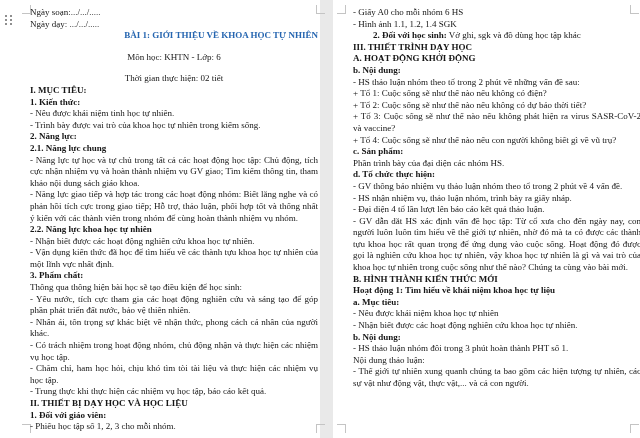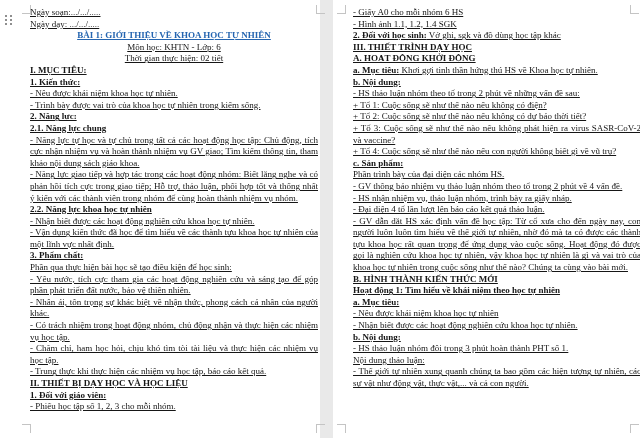--- a/index.html
+++ b/index.html
@@ -11,25 +11,25 @@
   .page{position:absolute;top:0;height:438px;background:#ffffff;}
   #page1{left:0;width:320px;}
   #page2{left:333px;width:307px;}
   .gutter{position:absolute;top:0;left:320px;width:13px;height:438px;background:#e9e9e9;}
   .coltext{
     position:absolute;top:7px;width:288px;
     font-size:9px;line-height:11.6px;color:#161616;
   }
   #col1{left:30px;}
   #col2{left:353px;}
-  .coltext p{margin:0;padding:0;text-align:justify;text-decoration:underline;}
-  .coltext p.center{text-align:center;}
+  .coltext p{margin:0;padding:0;text-align:justify;}
+  .coltext p.center{text-align:center;margin-top:10px;}
   .coltext p.bold{font-weight:bold;text-align:left;}
-  .coltext p.title{text-align:center;font-weight:bold;}
-  .coltext p b{font-weight:bold;}
+  .coltext p.title{text-align:right;font-weight:bold;}
+  .coltext p b{font-weight:bold;margin-left:20px;}
   
   .mark{position:absolute;width:8px;height:8px;border:0 solid #c4c4c4;}
   .mark.tl{border-right-width:1px;border-bottom-width:1px;}
   .mark.tr{border-left-width:1px;border-bottom-width:1px;}
   .mark.bl{border-right-width:1px;border-top-width:1px;}
   .mark.br{border-left-width:1px;border-top-width:1px;}
   
   .handle{position:absolute;left:4px;top:14px;width:10px;height:12px;cursor:grab;}
   .handle i{
     position:absolute;left:1px;top:1px;width:2px;height:2px;background:#8f8f8f;
@@ -60,61 +60,61 @@
 <div class="mark br" style="left:630px;top:424px;"></div>
 
 <div class="coltext" id="col1">
     <p>Ngày soạn:.../.../.....</p>
     <p>Ngày dạy: .../.../.....</p>
     <p class="title" style="color: rgb(37, 101, 176);">BÀI 1: GIỚI THIỆU VỀ KHOA HỌC TỰ NHIÊN</p>
     <p class="center">Môn học: KHTN - Lớp: 6</p>
     <p class="center">Thời gian thực hiện: 02 tiết</p>
     <p class="bold">I. MỤC TIÊU:</p>
     <p class="bold">1. Kiến thức:</p>
-    <p>- Nêu được khái niệm khoa học tự nhiên.</p>
+    <p>- Nêu được khái niệm tinh học tự nhiên.</p>
     <p>- Trình bày được vai trò của khoa học tự nhiên trong kiếm sống.</p>
     <p class="bold">2. Năng lực:</p>
     <p class="bold">2.1. Năng lực chung</p>
     <p>- Năng lực tự học và tự chủ trong tất cả các hoạt động học tập: Chủ động, tích cực nhận nhiệm vụ và hoàn thành nhiệm vụ GV giao; Tìm kiếm thông tin, tham khảo nội dung sách giáo khoa.</p>
     <p>- Năng lực giao tiếp và hợp tác trong các hoạt động nhóm: Biết lắng nghe và có phản hồi tích cực trong giao tiếp; Hỗ trợ, thảo luận, phối hợp tốt và thống nhất ý kiến với các thành viên trong nhóm để cùng hoàn thành nhiệm vụ nhóm.</p>
     <p class="bold">2.2. Năng lực khoa học tự nhiên</p>
     <p>- Nhận biết được các hoạt động nghiên cứu khoa học tự nhiên.</p>
     <p>- Vận dụng kiến thức đã học để tìm hiểu về các thành tựu khoa học tự nhiên của một lĩnh vực nhất định.</p>
     <p class="bold">3. Phẩm chất:</p>
-    <p>Phần qua thực hiện bài học sẽ tạo điều kiện để học sinh:</p>
+    <p>Thông qua thông hiện bài học sẽ tạo điều kiện để học sinh:</p>
     <p>- Yêu nước, tích cực tham gia các hoạt động nghiên cứu và sáng tạo để góp phần phát triển đất nước, bảo vệ thiên nhiên.</p>
     <p>- Nhân ái, tôn trọng sự khác biệt về nhận thức, phong cách cá nhân của người khác.</p>
     <p>- Có trách nhiệm trong hoạt động nhóm, chủ động nhận và thực hiện các nhiệm vụ học tập.</p>
     <p>- Chăm chỉ, ham học hỏi, chịu khó tìm tòi tài liệu và thực hiện các nhiệm vụ học tập.</p>
     <p>- Trung thực khi thực hiện các nhiệm vụ học tập, báo cáo kết quả.</p>
     <p class="bold">II. THIẾT BỊ DẠY HỌC VÀ HỌC LIỆU</p>
     <p class="bold">1. Đối với giáo viên:</p>
     <p>- Phiếu học tập số 1, 2, 3 cho mỗi nhóm.</p>
   </div>
 <div class="coltext" id="col2">
     <p>- Giấy A0 cho mỗi nhóm 6 HS</p>
     <p>- Hình ảnh 1.1, 1.2, 1.4 SGK</p>
     <p><b>2. Đối với học sinh:</b> Vở ghi, sgk và đồ dùng học tập khác</p>
     <p class="bold">III. THIẾT TRÌNH DẠY HỌC</p>
     <p class="bold">A. HOẠT ĐỘNG KHỞI ĐỘNG</p>
-    <p><b>a. Mục tiêu:</b> Khơi gợi tinh thần hứng thú HS về Khoa học tự nhiên.</p>
     <p class="bold">b. Nội dung:</p>
     <p>- HS thảo luận nhóm theo tổ trong 2 phút về những vấn đề sau:</p>
     <p>+ Tổ 1: Cuộc sống sẽ như thế nào nếu không có điện?</p>
     <p>+ Tổ 2: Cuộc sống sẽ như thế nào nếu không có dự báo thời tiết?</p>
     <p>+ Tổ 3: Cuộc sống sẽ như thế nào nếu không phát hiện ra virus SASR-CoV-2 và vaccine?</p>
     <p>+ Tổ 4: Cuộc sống sẽ như thế nào nếu con người không biết gì về vũ trụ?</p>
     <p class="bold">c. Sản phẩm:</p>
     <p>Phần trình bày của đại diện các nhóm HS.</p>
+    <p class="bold">d. Tổ chức thực hiện:</p>
     <p>- GV thông báo nhiệm vụ thảo luận nhóm theo tổ trong 2 phút về 4 vấn đề.</p>
     <p>- HS nhận nhiệm vụ, thảo luận nhóm, trình bày ra giấy nháp.</p>
     <p>- Đại diện 4 tổ lần lượt lên báo cáo kết quả thảo luận.</p>
     <p>- GV dẫn dắt HS xác định vấn đề học tập: Từ cổ xưa cho đến ngày nay, con người luôn luôn tìm hiểu về thế giới tự nhiên, nhờ đó mà ta có được các thành tựu khoa học rất quan trọng để ứng dụng vào cuộc sống. Hoạt động đó được gọi là nghiên cứu khoa học tự nhiên, vậy khoa học tự nhiên là gì và vai trò của khoa học tự nhiên trong cuộc sống như thế nào? Chúng ta cùng vào bài mới.</p>
     <p class="bold">B. HÌNH THÀNH KIẾN THỨC MỚI</p>
-    <p class="bold">Hoạt động 1: Tìm hiểu về khái niệm theo học tự nhiên</p>
+    <p class="bold">Hoạt động 1: Tìm hiểu về khái niệm khoa học tự liệu</p>
     <p class="bold">a. Mục tiêu:</p>
     <p>- Nêu được khái niệm khoa học tự nhiên</p>
     <p>- Nhận biết được các hoạt động nghiên cứu khoa học tự nhiên.</p>
     <p class="bold">b. Nội dung:</p>
     <p>- HS thảo luận nhóm đôi trong 3 phút hoàn thành PHT số 1.</p>
     <p>Nội dung thảo luận:</p>
     <p>- Thế giới tự nhiên xung quanh chúng ta bao gồm các hiện tượng tự nhiên, các sự vật như động vật, thực vật,... và cả con người.</p>
   </div>
 
 </body></html>

